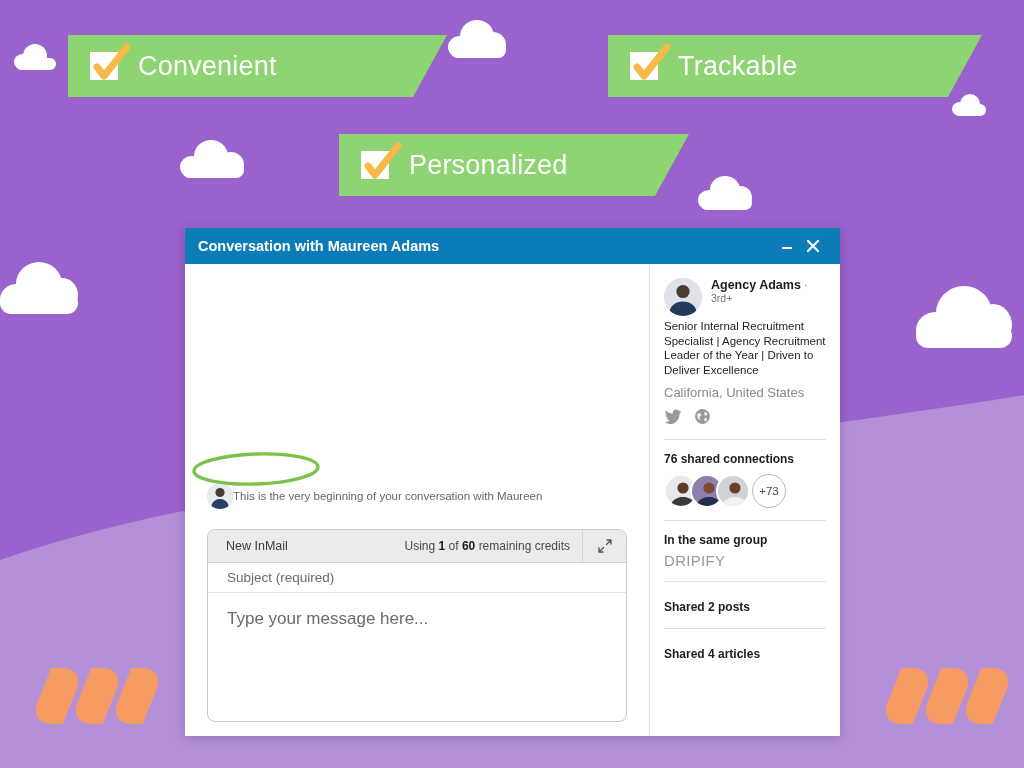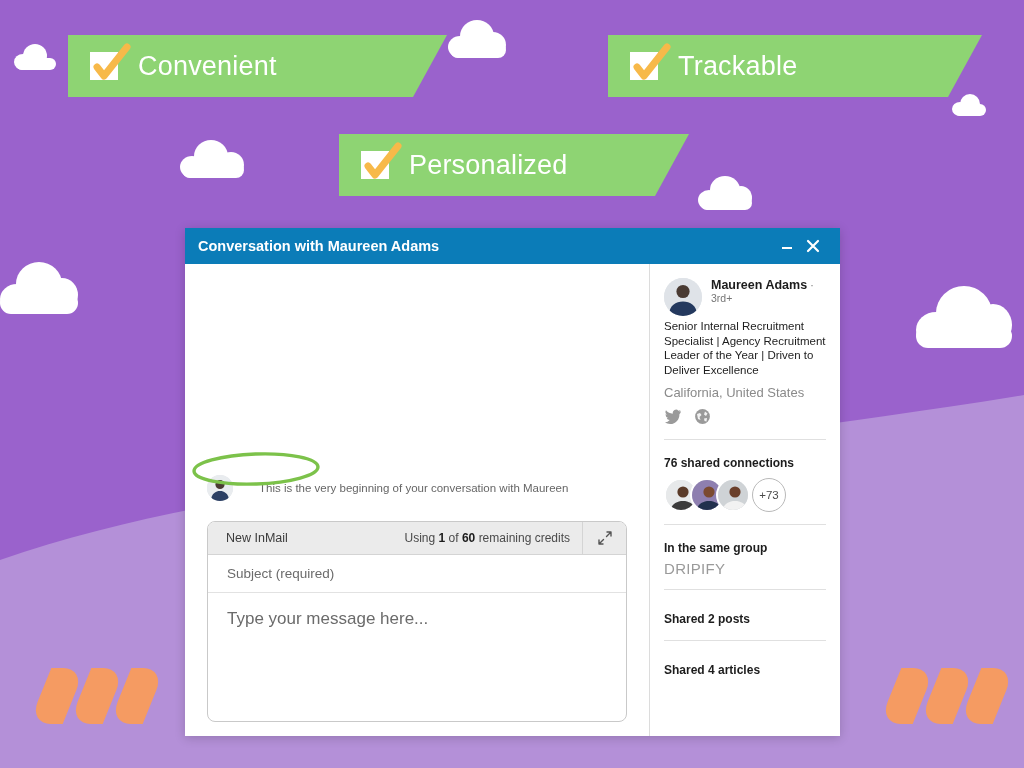--- a/index.html
+++ b/index.html
@@ -89,21 +89,21 @@
     display: flex; flex-direction: column;
     border-right: 1px solid #dcdcdc;
     background: #ffffff;
     padding: 0 0 0 0;
   }
   .convo {
     flex: 1; position: relative; min-height: 0;
   }
   .convo-note {
     position: absolute; left: 22px; bottom: 14px; right: 14px;
-    display: flex; align-items: center; gap: 26px;
+    display: flex; align-items: center; gap: 0;
   }
   .convo-note .txt { font-size: 11.5px; color: #666666; }
   .avatar {
     border-radius: 50%; background: #e3e6ea; flex: none;
     overflow: hidden; position: relative;
   }
   .avatar svg { display: block; }
   
   .compose {
     margin: 6px 22px 14px 22px;
@@ -129,21 +129,21 @@
     padding-right: 12px; white-space: nowrap;
   }
   .credits b { color: #1d1d1d; }
   .expand-cell {
     width: 44px; height: 100%;
     border-left: 1px solid #d4d4d4;
     display: flex; align-items: center; justify-content: center;
     cursor: pointer; flex: none;
   }
   .subject {
-    height: 38px; display: flex; align-items: center;
+    height: 30px; display: flex; align-items: center;
     padding-left: 19px;
     border-bottom: 1px solid #e2e2e2;
     font-size: 13.5px; color: #6b6b6b;
   }
   .msgbody {
     height: 128px; padding: 16px 19px 0 19px;
     font-size: 17px; color: #6b6b6b;
   }
   .compose-foot {
     height: 46px; display: flex; align-items: center;
@@ -182,21 +182,21 @@
   .sec-title { font-size: 12px; font-weight: bold; color: #1d1d1d; }
   .faces { display: flex; align-items: center; margin-top: 8px; }
   .faces .avatar { margin-right: -8px; border: 2px solid #fff; }
   .more-pill {
     width: 34px; height: 34px; border-radius: 50%;
     border: 1px solid #b9b9b9; background: #fff;
     display: flex; align-items: center; justify-content: center;
     font-size: 11.5px; color: #4a4a4a; margin-left: 10px; flex: none;
   }
   .group-name { font-size: 15px; color: #9a9a9a; margin-top: 5px; letter-spacing: .3px; }
-  .sec-block { margin-top: 16px; }
+  .sec-block { margin-top: 4px; }
   
   .oval {
     position: absolute; pointer-events: none;
   }
 </style>
 </head>
 <body>
 
 <div id="stage">
 
@@ -347,21 +347,21 @@
         <div class="prof-top">
           <span class="avatar" style="width:38px;height:38px;flex:none;">
             <svg width="38" height="38" viewBox="0 0 38 38">
               <rect width="38" height="38" fill="#dfe3e8"></rect>
               <circle cx="19" cy="13.5" r="6.6" fill="#4a3b33"></circle>
               <path d="M5 38 C5 27 12 23.5 19 23.5 C26 23.5 33 27 33 38 Z" fill="#24395e"></path>
             </svg>
           </span>
           <div style="min-width:0;">
             <div>
-              <span class="prof-name">Maureen Adams</span>
+              <span class="prof-name">Agency Adams</span>
               <span class="degree">· 3rd+</span>
             </div>
           </div>
         </div>
 
         <div class="headline">Senior Internal Recruitment Specialist | Agency Recruitment Leader of the Year | Driven to Deliver Excellence</div>
         <div class="location">California, United States</div>
 
         <div class="socials">
           <span>

